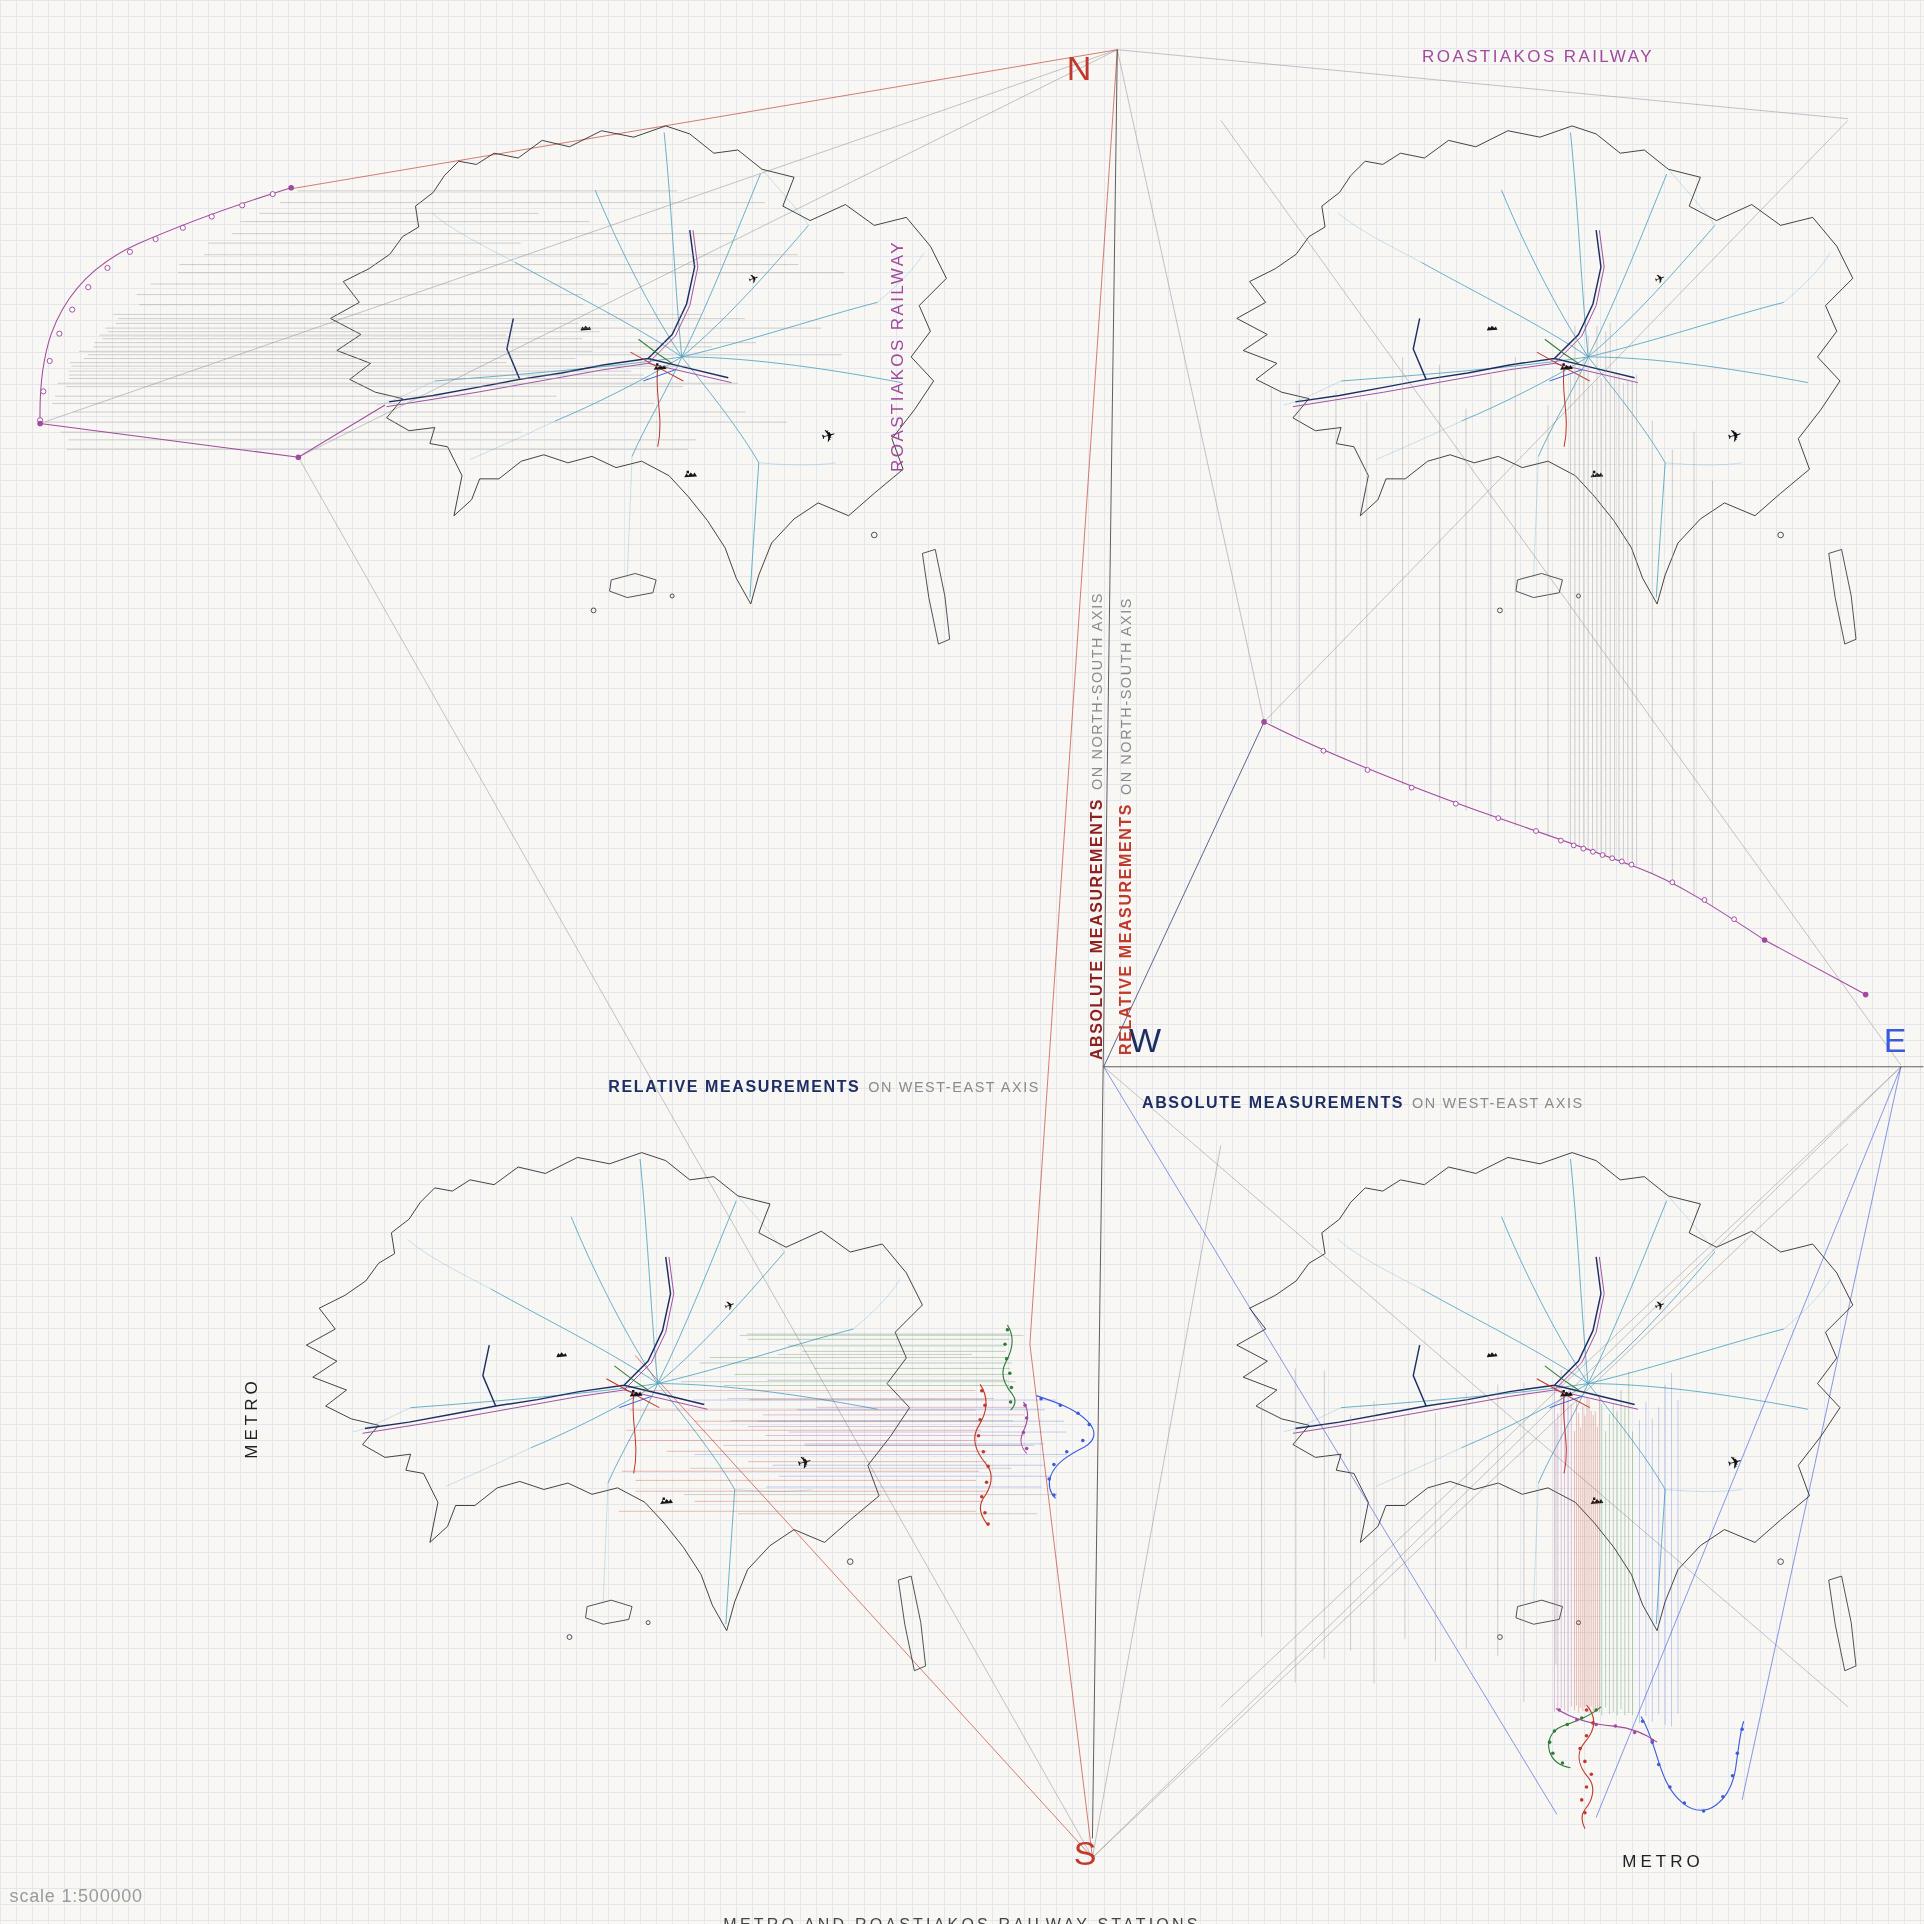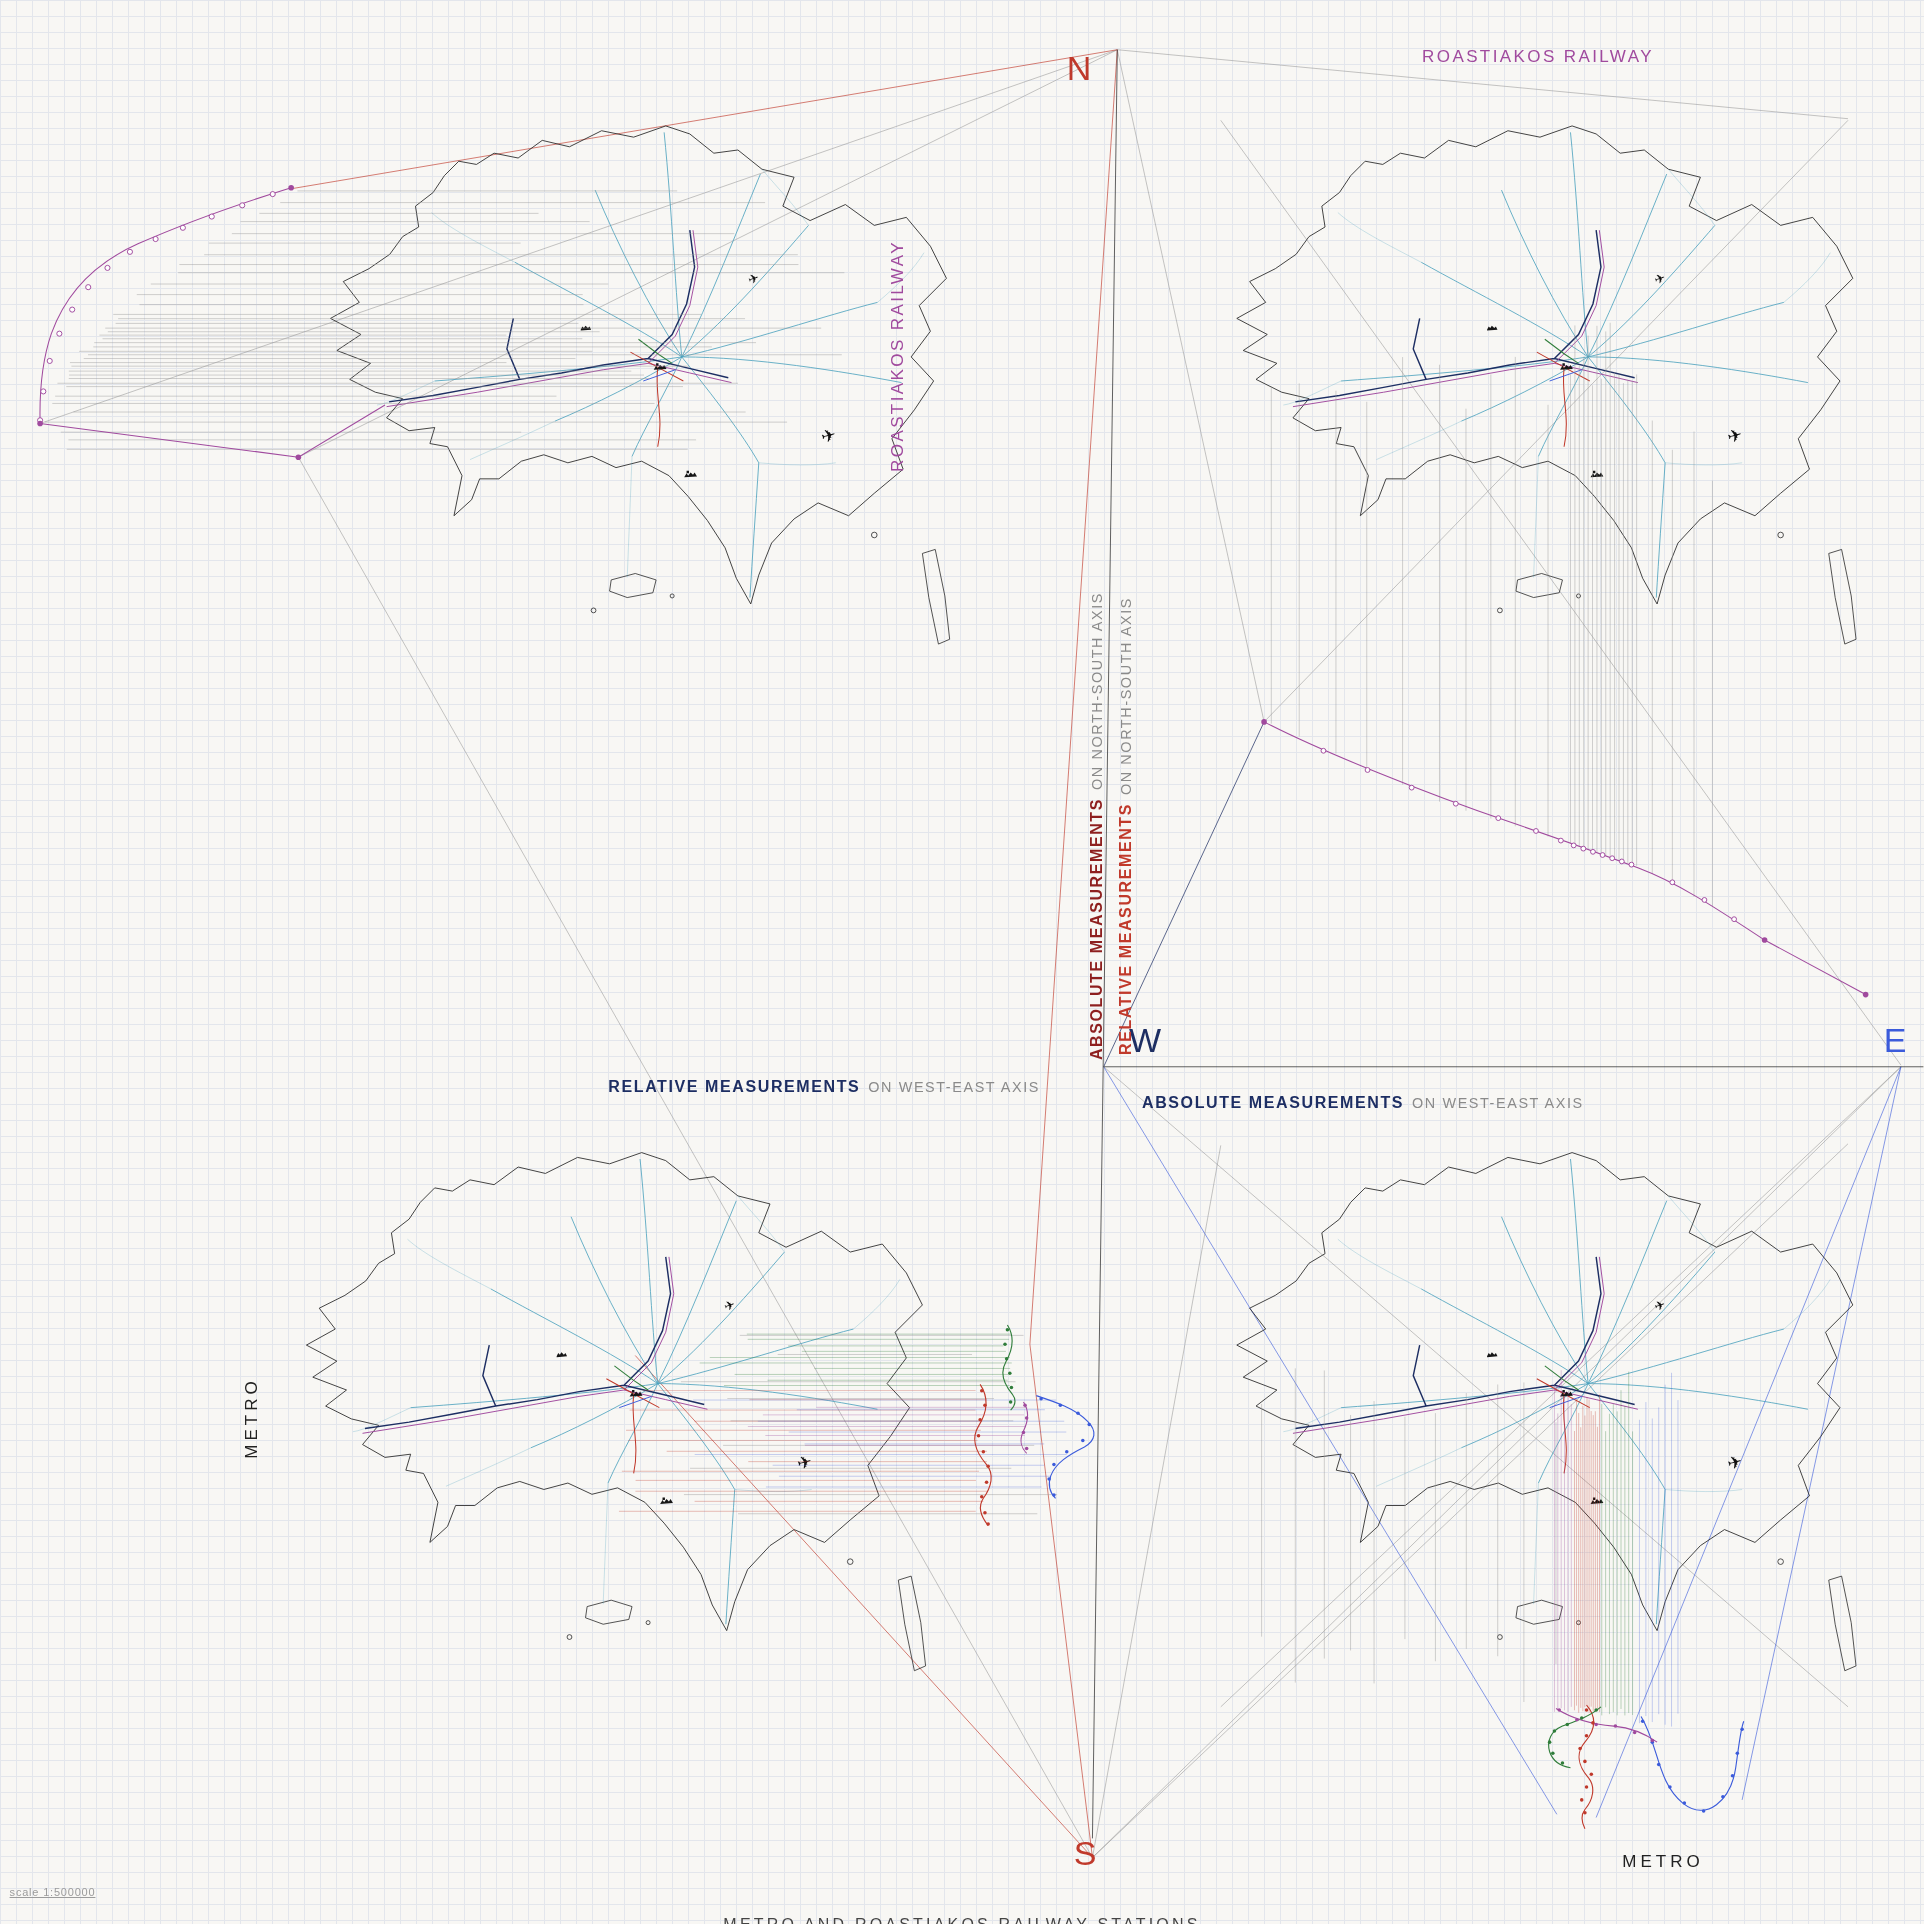--- a/index.html
+++ b/index.html
@@ -64,21 +64,21 @@
   .compass.navy{color:var(--c-navy,#1d2e63);}
   .compass.blue{color:var(--c-blue,#3b5bdb);}
   .purple-txt{color:var(--c-purple,#a04a9e);font-size:17px;}
   .ink-txt{color:#222;font-size:17px;letter-spacing:4px;}
   .axis-lbl{font-size:16px;letter-spacing:1.6px;}
   .axis-lbl .b{font-weight:700;}
   .axis-lbl .b.darkred{color:var(--c-darkred,#8e1f1f);}
   .axis-lbl .b.red{color:var(--c-red,#c0392b);}
   .axis-lbl .b.navy{color:var(--c-navy,#1d2e63);}
   .axis-lbl .sfx{color:#8a8a8a;font-weight:400;font-size:14.4px;margin-left:8px;letter-spacing:1.6px;}
-  .scale-txt{color:#9b9b9b;font-size:11px;letter-spacing:0.8px;text-decoration:underline;}
+  .scale-txt{color:#9b9b9b;font-size:18px;letter-spacing:0.8px;}
   .caption{color:#444;font-size:16px;letter-spacing:3.2px;}
 </style>
 </head>
 <body>
 
 <div class="page">
 
   <svg class="draw" width="1925" height="1925" viewBox="0 0 2400 2400">
 
     <defs>

